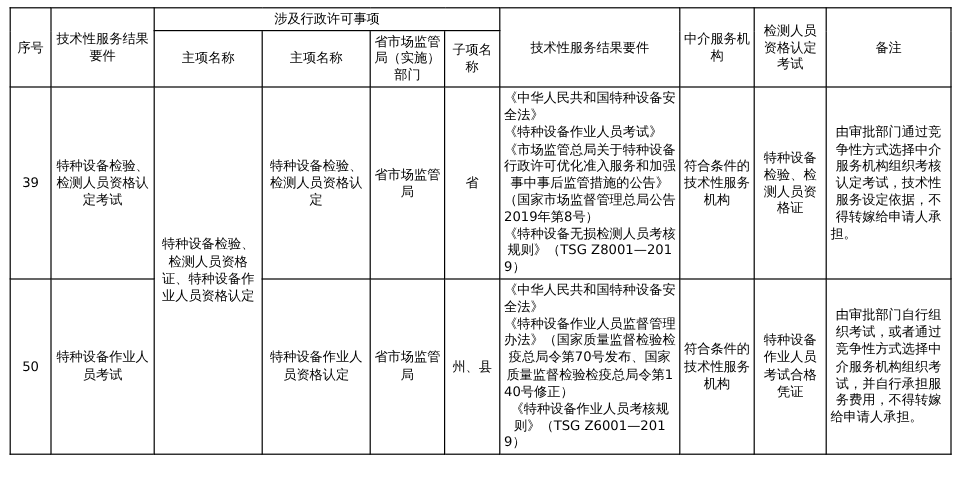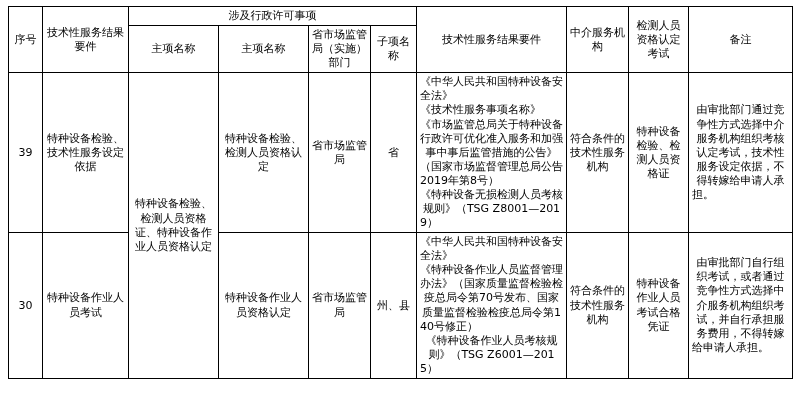--- a/index.html
+++ b/index.html
@@ -106,45 +106,45 @@
       <tr class="hdr">
         <td>主项名称</td>
         <td>主项名称</td>
         <td>省市场监管局（实施）部门</td>
         <td>子项名称</td>
       </tr>
     </thead>
     <tbody>
       <tr>
         <td class="num">39</td>
-        <td class="cell-center-para">特种设备检验、技术性服务设定依据</td>
+        <td class="cell-center-para">特种设备检验、检测人员资格认定考试</td>
         <td class="cell-center-para" rowspan="2">特种设备检验、检测人员资格证、特种设备作业人员资格认定</td>
         <td class="cell-center-para">特种设备检验、检测人员资格认定</td>
         <td class="cell-center-para">省市场监管局</td>
         <td>省</td>
         <td class="cell-just">
           <p class="p">《中华人民共和国特种设备安全法》</p>
-          <p class="p">《技术性服务事项名称》</p>
+          <p class="p">《特种设备作业人员考试》</p>
           <p class="p">《市场监管总局关于特种设备行政许可优化准入服务和加强事中事后监管措施的公告》（国家市场监督管理总局公告2019年第8号）</p>
           <p class="p">《特种设备无损检测人员考核规则》（TSG Z8001—2019）</p>
         </td>
         <td class="cell-center-para">符合条件的技术性服务机构</td>
         <td class="cell-center-para">特种设备检验、检测人员资格证</td>
         <td class="cell-just">由审批部门通过竞争性方式选择中介服务机构组织考核认定考试，技术性服务设定依据，不得转嫁给申请人承担。</td>
       </tr>
       <tr>
-        <td class="num">30</td>
+        <td class="num">50</td>
         <td class="cell-center-para">特种设备作业人员考试</td>
         <td class="cell-center-para">特种设备作业人员资格认定</td>
         <td class="cell-center-para">省市场监管局</td>
         <td>州、县</td>
         <td class="cell-just">
           <p class="p">《中华人民共和国特种设备安全法》</p>
           <p class="p">《特种设备作业人员监督管理办法》（国家质量监督检验检疫总局令第70号发布、国家质量监督检验检疫总局令第140号修正）</p>
-          <p class="p">《特种设备作业人员考核规则》（TSG Z6001—2015）</p>
+          <p class="p">《特种设备作业人员考核规则》（TSG Z6001—2019）</p>
         </td>
         <td class="cell-center-para">符合条件的技术性服务机构</td>
         <td class="cell-center-para">特种设备作业人员考试合格凭证</td>
         <td class="cell-just">由审批部门自行组织考试，或者通过竞争性方式选择中介服务机构组织考试，并自行承担服务费用，不得转嫁给申请人承担。</td>
       </tr>
     </tbody>
   </table>
 </div>
 
 </body></html>

